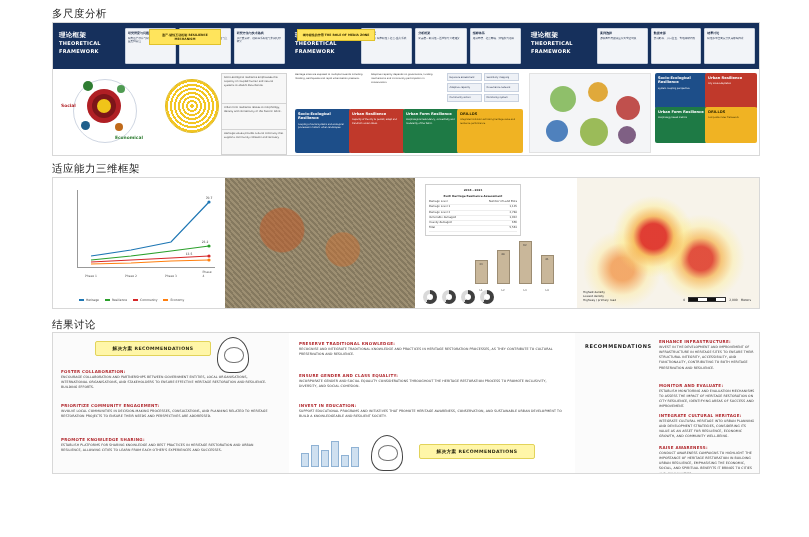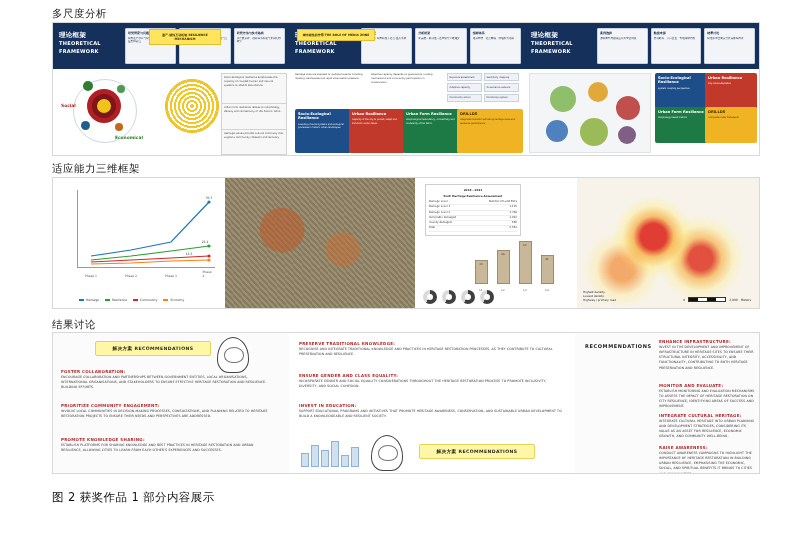--- a/index.html
+++ b/index.html
@@ -793,15 +793,14 @@
         <div class="rec-title">INTEGRATE CULTURAL HERITAGE:</div>
         <div class="rec-body">INTEGRATE CULTURAL HERITAGE INTO URBAN PLANNING AND DEVELOPMENT STRATEGIES, CONSIDERING ITS VALUE AS AN ASSET FOR RESILIENCE, ECONOMIC GROWTH, AND COMMUNITY WELL-BEING.</div>
       </div>
       <div class="rec-item" style="left:84px; top:112px; width:96px;">
         <div class="rec-title">RAISE AWARENESS:</div>
         <div class="rec-body">CONDUCT AWARENESS CAMPAIGNS TO HIGHLIGHT THE IMPORTANCE OF HERITAGE RESTORATION IN BUILDING URBAN RESILIENCE, EMPHASISING THE ECONOMIC, SOCIAL, AND SPIRITUAL BENEFITS IT BRINGS TO CITIES AND COMMUNITIES.</div>
       </div>
     </div>
   </div>
 
-  <div class="caption">图 2 获奖作品 1 部分内容展示</div>
 
 </div>
 
 </body></html>

